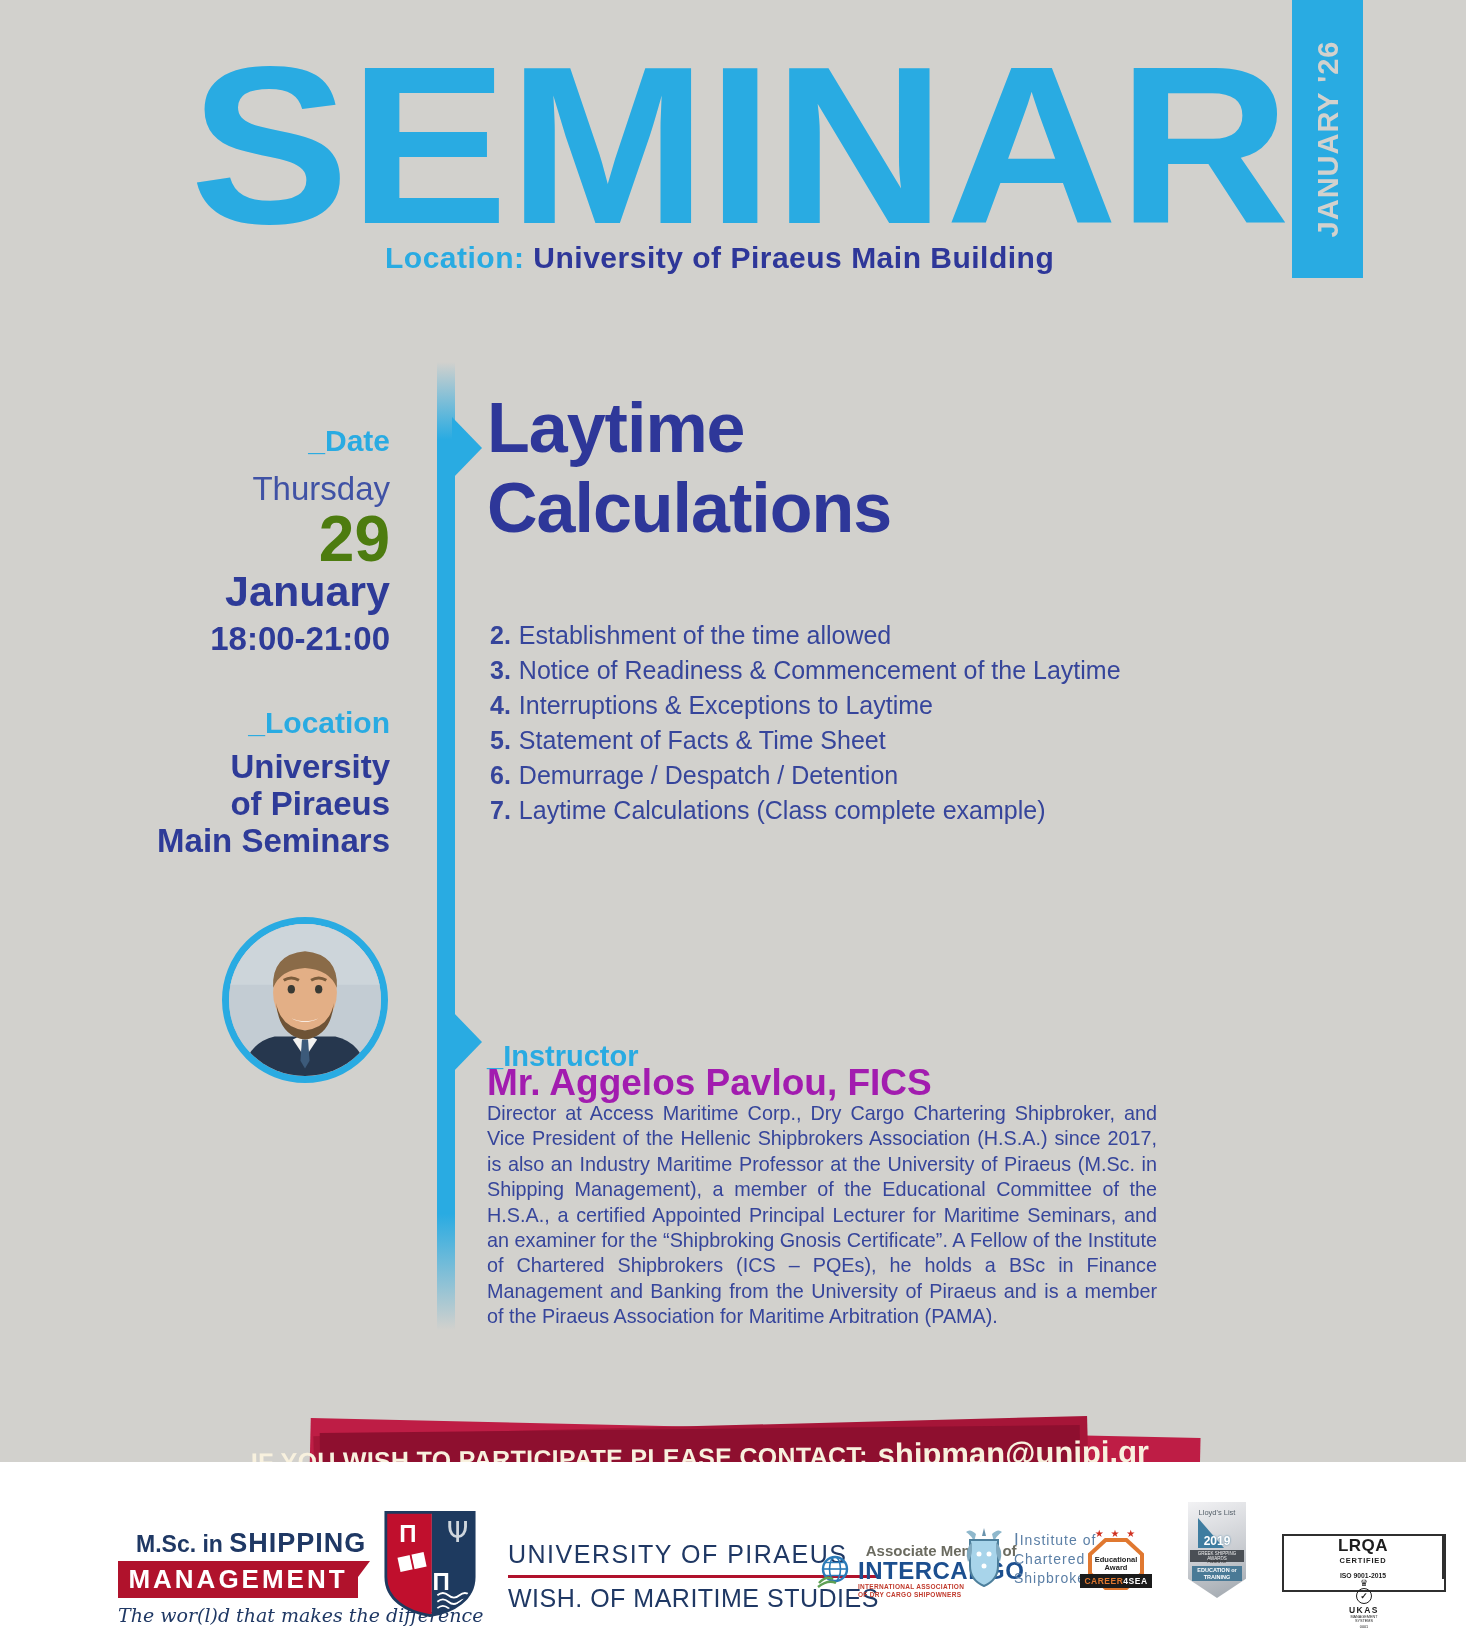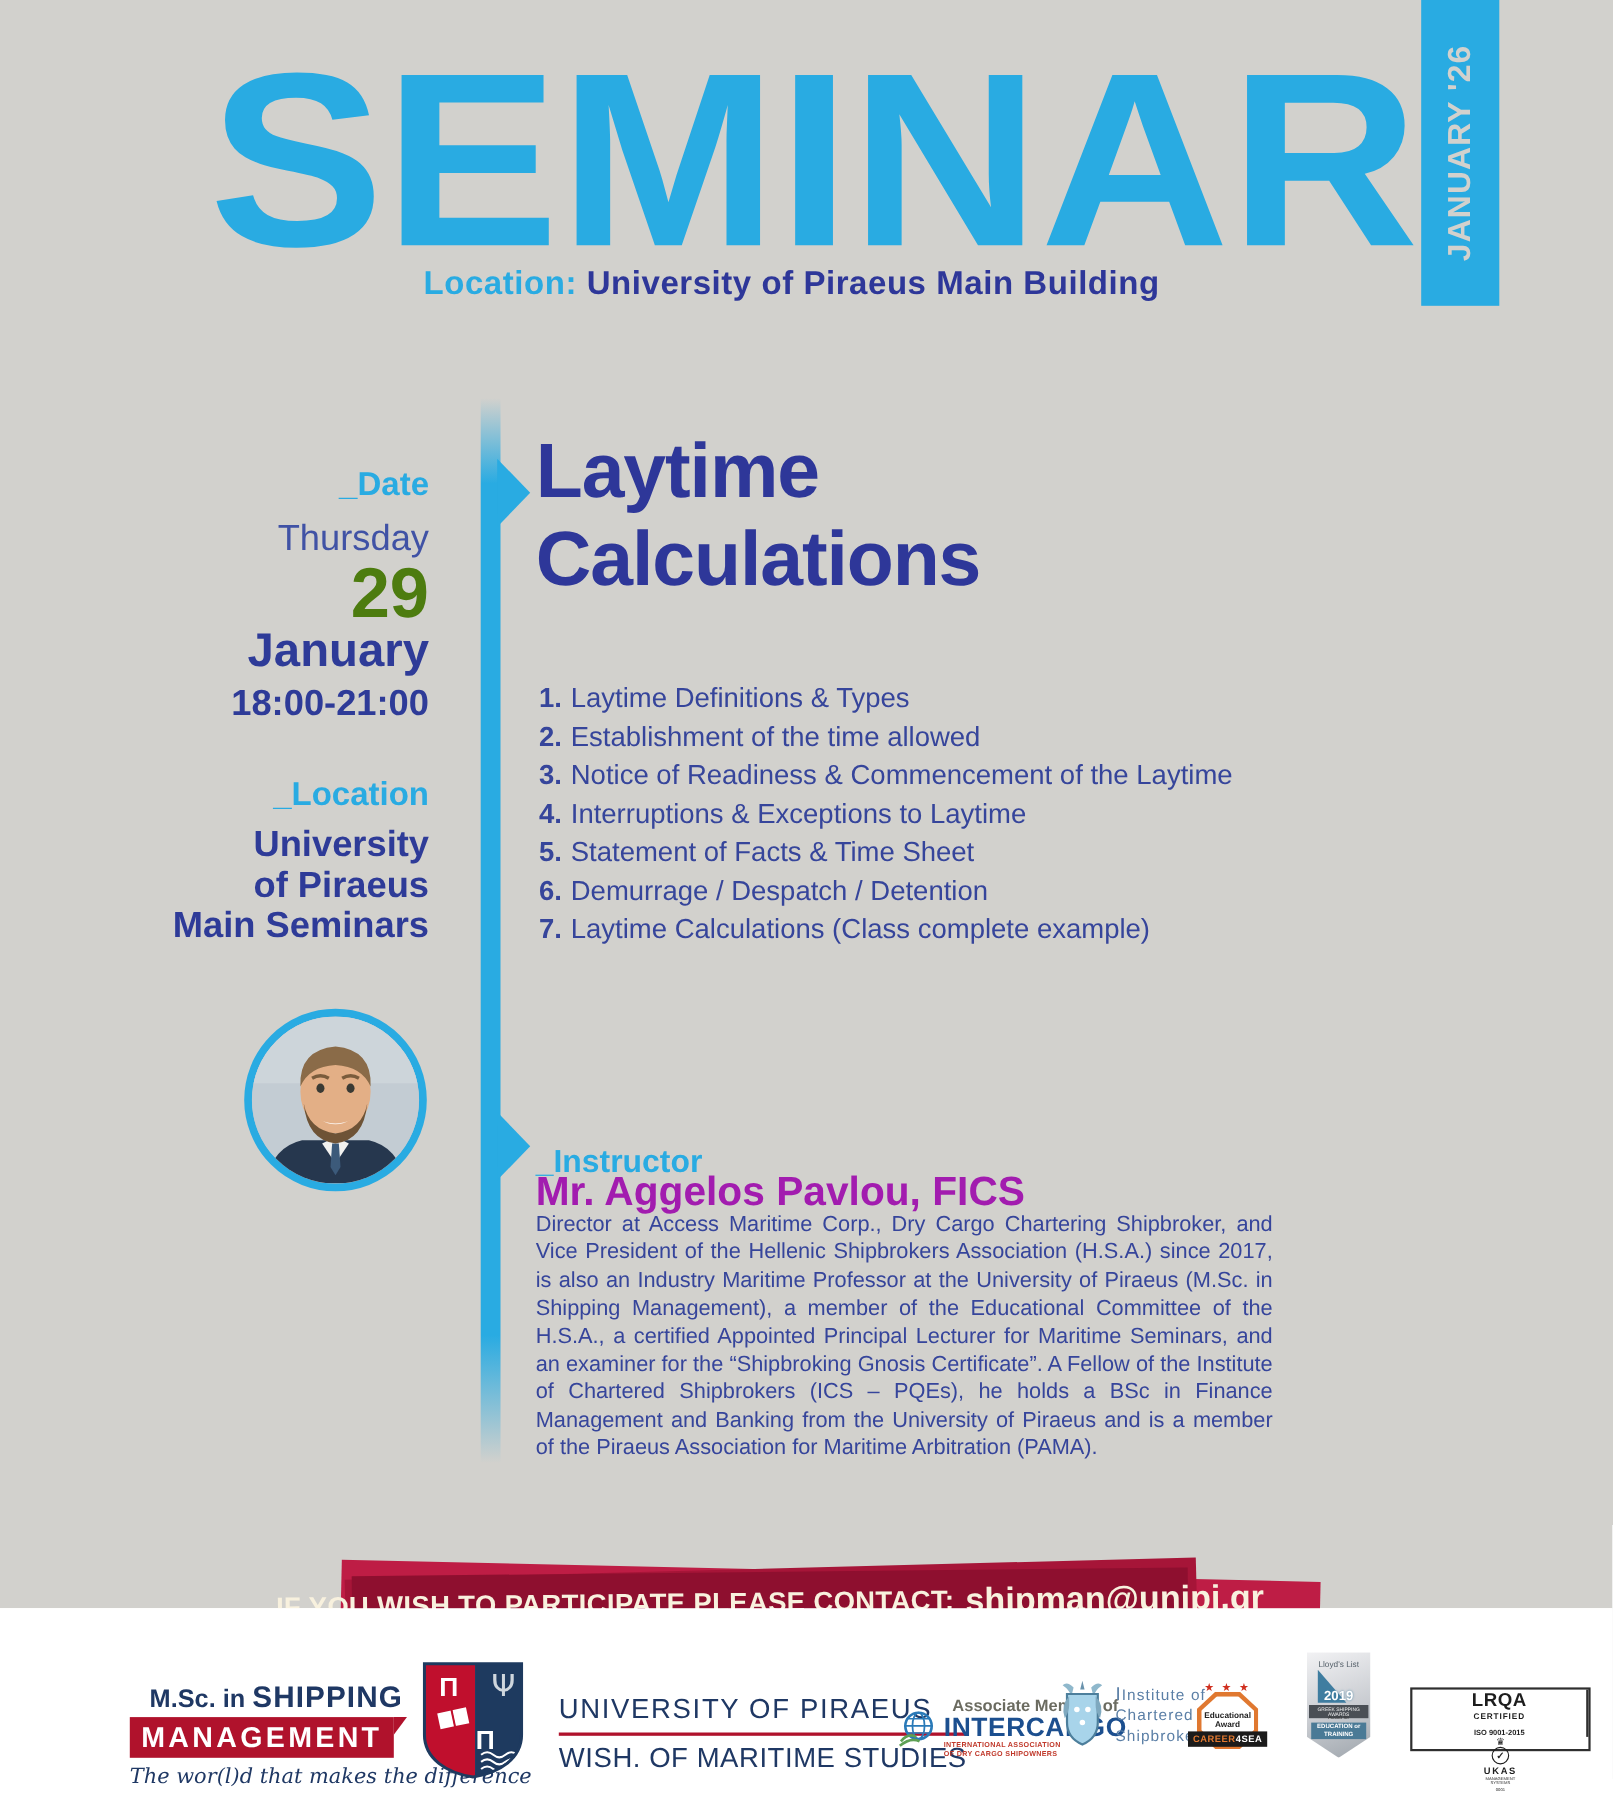--- a/index.html
+++ b/index.html
@@ -165,23 +165,20 @@
   <div class="vbar"></div>
   <div class="varrow arrow1"></div>
   <div class="varrow arrow2"></div>
 
   <div class="topic-title">
     <div>Laytime</div>
     <div>Calculations</div>
   </div>
   <ol class="topic-list">
 
-      <li>
-        <span class="num">1.</span><span>Laytime Definitions &amp; Types</span>
-      </li>
 
       <li>
         <span class="num">2.</span><span>Establishment of the time allowed</span>
       </li>
 
       <li>
         <span class="num">3.</span><span>Notice of Readiness &amp; Commencement of the Laytime</span>
       </li>
 
       <li>

